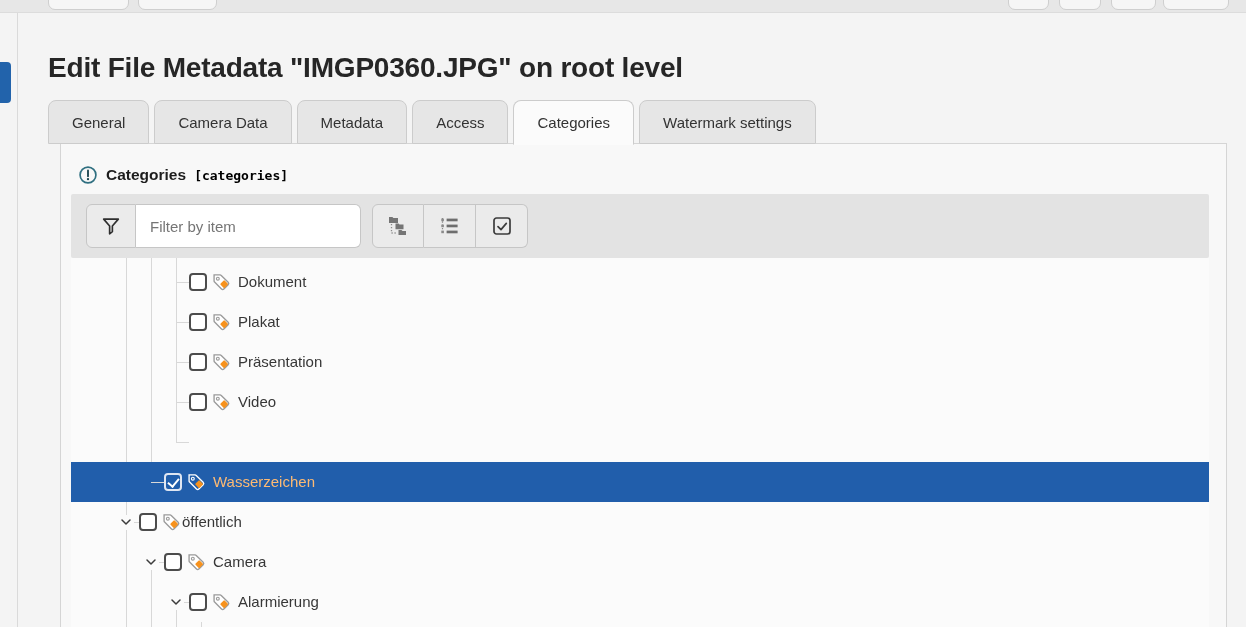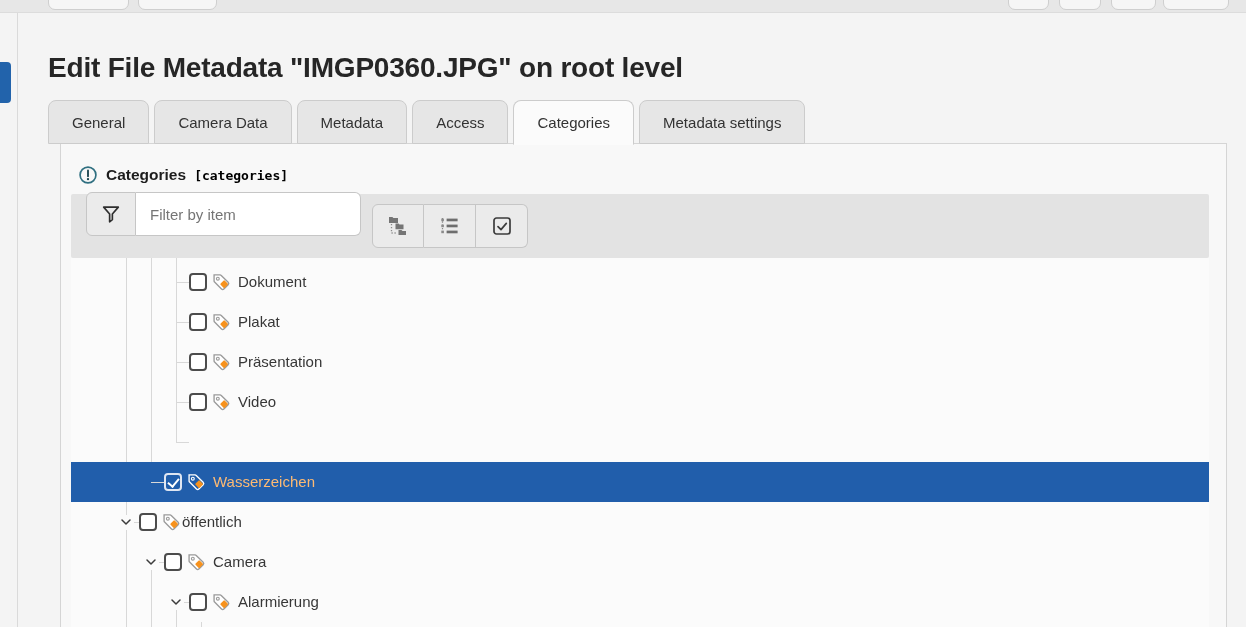--- a/index.html
+++ b/index.html
@@ -24,21 +24,21 @@
 
   
   .card { position:absolute; left:60px; top:143px; width:1167px; height:500px; background:#f8f8f8; border:1px solid #d5d5d5; z-index:1; }
 
   .field-label { position:absolute; left:17px; top:21px; display:flex; align-items:center; gap:8px; }
   .field-label b { font-size:15.5px; color:#1d1d1d; }
   .field-label code { font-family:"DejaVu Sans Mono", monospace; font-size:13px; font-weight:700; color:#000000; }
 
   
   .filterbar { position:absolute; left:10px; top:50px; width:1138px; height:64px; background:#e3e3e3; border-radius:2px; }
-  .input-group { position:absolute; left:15px; top:10px; height:32px; display:flex;align-items:flex-end; }
+  .input-group { position:absolute; left:15px; top:10px; height:32px; display:flex; }
   .funnel-btn { width:50px; height:44px; background:#ebebeb; border:1px solid #c6c6c6; border-radius:6px 0 0 6px;
                 display:flex; align-items:center; justify-content:center; cursor:pointer; }
   .filter-input { width:225px; height:44px; border:1px solid #c6c6c6; border-left:none; border-radius:0 6px 6px 0;
                   background:#fff; padding:0 14px; font-size:15px; color:#333; font-family:"Liberation Sans", sans-serif; outline:none; }
   .filter-input::placeholder { color:#757575; }
   .btn-group { position:absolute; left:301px; top:10px; height:44px; display:flex; }
   .tool-btn { width:52px; height:44px; background:#ebebeb; border:1px solid #c6c6c6; border-left:none;
               display:flex; align-items:center; justify-content:center; cursor:pointer; }
   .tool-btn:first-child { border-left:1px solid #c6c6c6; border-radius:6px 0 0 6px; }
   .tool-btn:last-child { border-radius:0 6px 6px 0; }
@@ -75,21 +75,21 @@
 <div class="accent-tab"></div>
 
 <h1 class="page-title">Edit File Metadata "IMGP0360.JPG" on root level</h1>
 
 <div class="tabs">
   <div class="tab">General</div>
   <div class="tab">Camera Data</div>
   <div class="tab">Metadata</div>
   <div class="tab">Access</div>
   <div class="tab active">Categories</div>
-  <div class="tab">Metadata settings</div>
+  <div class="tab">Watermark settings</div>
 </div>
 
 <div class="card">
 
   <div class="field-label">
     <span style="display:flex">
       <svg width="20" height="20" viewBox="0 0 24 24">
         <circle cx="12" cy="12" r="9.5" fill="none" stroke="#2f6f80" stroke-width="2"></circle>
         <path d="M12 6.5 v7" stroke="#17414c" stroke-width="2.2" stroke-linecap="round"></path>
         <circle cx="12" cy="16.9" r="1.4" fill="#17414c"></circle>

